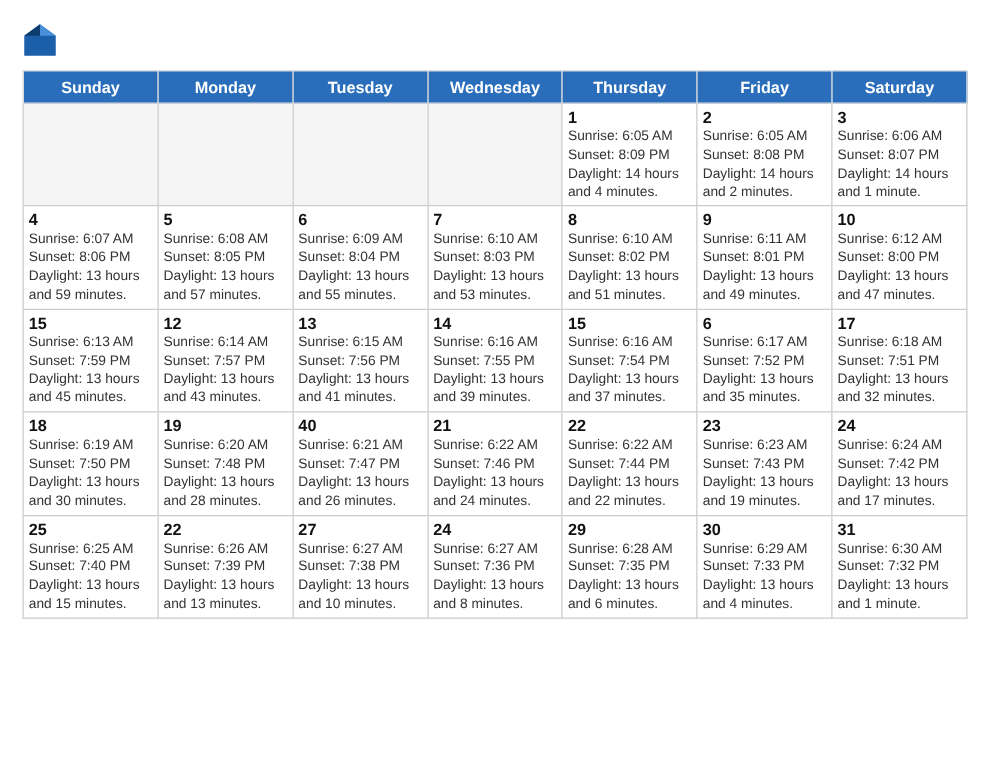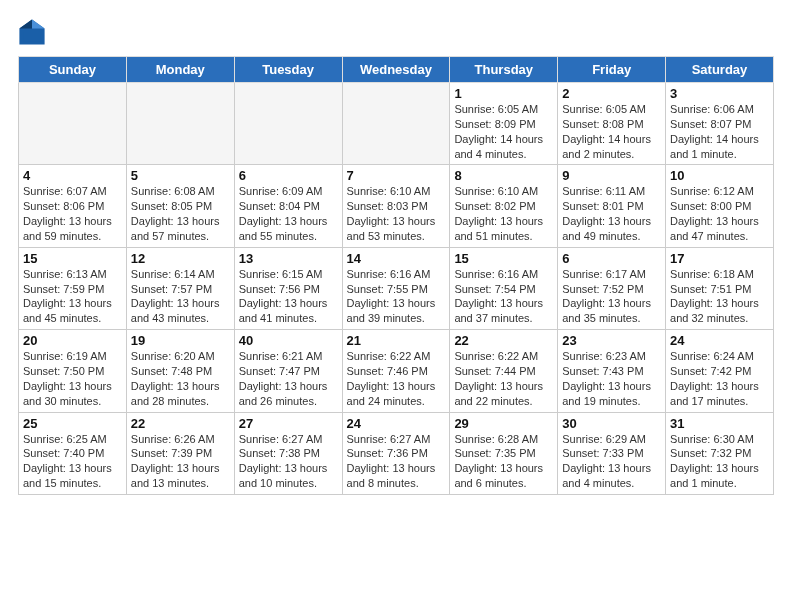--- a/index.html
+++ b/index.html
@@ -200,21 +200,21 @@
         <span class="day-number">6</span>
         <span class="day-info">Sunrise: 6:17 AM<br>Sunset: 7:52 PM<br>Daylight: 13 hours and 35 minutes.</span>
       </td>
           <td>
         <span class="day-number">17</span>
         <span class="day-info">Sunrise: 6:18 AM<br>Sunset: 7:51 PM<br>Daylight: 13 hours and 32 minutes.</span>
       </td>
         </tr>
         <tr>
           <td>
-        <span class="day-number">20</span>
+        <span class="day-number">18</span>
         <span class="day-info">Sunrise: 6:19 AM<br>Sunset: 7:50 PM<br>Daylight: 13 hours and 30 minutes.</span>
       </td>
           <td>
         <span class="day-number">19</span>
         <span class="day-info">Sunrise: 6:20 AM<br>Sunset: 7:48 PM<br>Daylight: 13 hours and 28 minutes.</span>
       </td>
           <td>
         <span class="day-number">40</span>
         <span class="day-info">Sunrise: 6:21 AM<br>Sunset: 7:47 PM<br>Daylight: 13 hours and 26 minutes.</span>
       </td>

